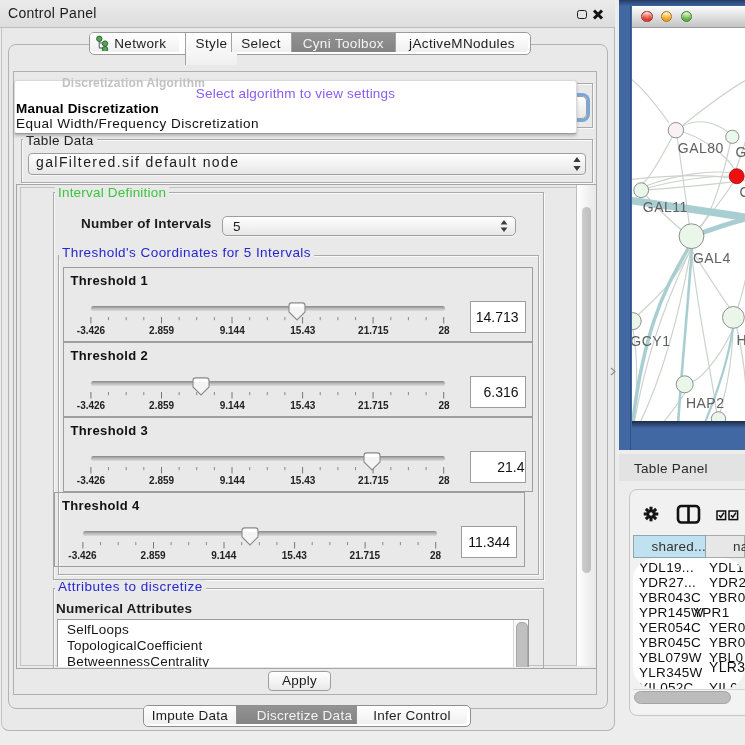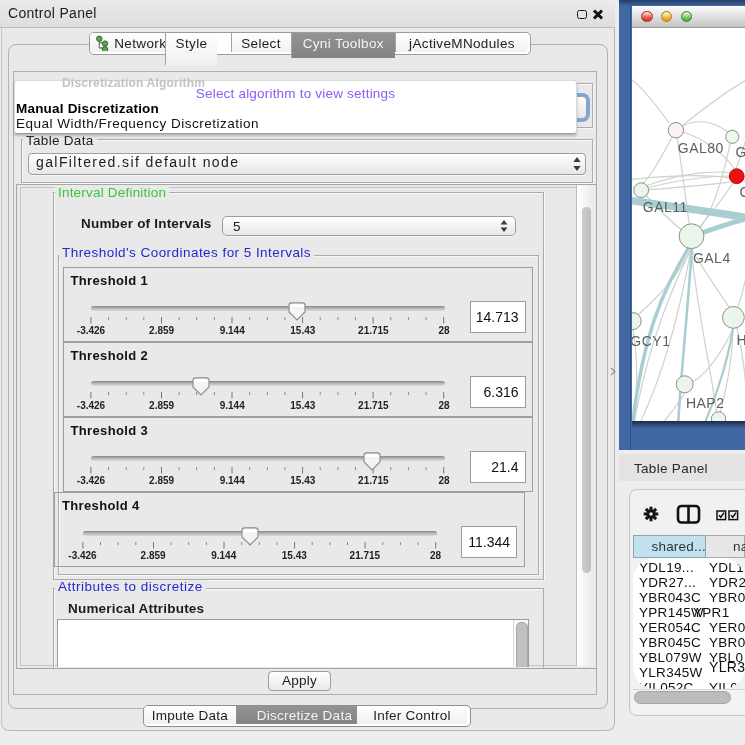--- a/index.html
+++ b/index.html
@@ -18,23 +18,23 @@
 <div class="abs" style="left:8px;top:6px;font-size:14px;letter-spacing:0.3px;line-height:15px;color:#1c1c1c;">Control Panel</div>
 <div class="abs" style="left:577px;top:10px;width:8px;height:7px;border:1.6px solid #1a1a1a;border-radius:2.5px;"></div>
 <svg class="abs" style="left:591px;top:8px;" width="14" height="13">
     <path d="M3 2.5 L11 10.5 M11 2.5 L3 10.5" stroke="#111" stroke-width="3"></path>
   </svg>
 <div class="abs" style="left:1px;top:28px;width:612px;height:702px;background:#e9e9e9;border-left:1px solid #c2c2c2;border-right:1px solid #b5b5b5;border-bottom:1px solid #b5b5b5;border-radius:0 0 8px 8px;"></div>
 <div class="abs" style="left:8px;top:44px;width:598px;height:663px;border:1px solid #b3b3b3;border-radius:8px;background:#e9e9e9;"></div>
 <div class="abs" style="left:13px;top:71px;width:582px;height:622px;border:1px solid #b0b0b0;background:#e9e9e9;"></div>
 <div class="abs" style="left:89px;top:32px;width:440px;height:21px;border:1px solid #9c9c9c;border-radius:5px;background:#fff;"></div>
 <div class="abs" style="left:90px;top:33px;width:88.5px;height:19px;background:linear-gradient(180deg,#ffffff,#f0f0f0);border-radius:4px 0 0 4px;box-sizing:border-box;text-align:center;line-height:22px;font-size:13.5px;letter-spacing:0.35px;color:#1d1d1d;padding-left:12px;white-space:nowrap;">Network</div>
-<div class="abs" style="left:165px;top:33px;width:52.0px;height:32px;background:linear-gradient(180deg,#ffffff,#f0f0f0);border-radius:0 0 0 0;border-left:1px solid #a3a3a3;box-sizing:border-box;text-align:center;line-height:22px;font-size:13.5px;letter-spacing:0.35px;color:#1d1d1d;white-space:nowrap;">Style</div>
+<div class="abs" style="left:185px;top:33px;width:52.0px;height:32px;background:linear-gradient(180deg,#ffffff,#f0f0f0);border-radius:0 0 0 0;border-left:1px solid #a3a3a3;box-sizing:border-box;text-align:center;line-height:22px;font-size:13.5px;letter-spacing:0.35px;color:#1d1d1d;white-space:nowrap;">Style</div>
 <div class="abs" style="left:230.5px;top:33px;width:60.0px;height:19px;background:linear-gradient(180deg,#ffffff,#f0f0f0);border-radius:0 0 0 0;border-left:1px solid #a3a3a3;box-sizing:border-box;text-align:center;line-height:22px;font-size:13.5px;letter-spacing:0.35px;color:#1d1d1d;white-space:nowrap;">Select</div>
-<div class="abs" style="left:290.5px;top:33px;width:104.5px;height:25px;background:linear-gradient(180deg,#939393,#838383);border-radius:0 0 0 0;border-left:1px solid #a3a3a3;box-sizing:border-box;text-align:center;line-height:22px;font-size:13.5px;letter-spacing:0.35px;color:#f4f4f4;white-space:nowrap;">Cyni Toolbox</div>
+<div class="abs" style="left:290.5px;top:33px;width:104.5px;height:19px;background:linear-gradient(180deg,#939393,#838383);border-radius:0 0 0 0;border-left:1px solid #a3a3a3;box-sizing:border-box;text-align:center;line-height:22px;font-size:13.5px;letter-spacing:0.35px;color:#f4f4f4;white-space:nowrap;">Cyni Toolbox</div>
 <div class="abs" style="left:395px;top:33px;width:133px;height:19px;background:linear-gradient(180deg,#ffffff,#f0f0f0);border-radius:0 4px 4px 0;border-left:1px solid #a3a3a3;box-sizing:border-box;text-align:center;line-height:22px;font-size:13.5px;letter-spacing:0.35px;color:#1d1d1d;white-space:nowrap;">jActiveMNodules</div>
 <svg class="abs" style="left:94px;top:35px;" width="16" height="16">
 <path d="M5.3 4.5 L5.3 13 M5.3 7.8 L10 7.8 M5.3 13 L10 13" stroke="#7a7a8a" stroke-width="1.3" fill="none"></path>
 <circle cx="5.3" cy="3.8" r="2.7" fill="#57a557" stroke="#2d6b2d" stroke-width="1"></circle>
 <circle cx="11" cy="8.6" r="2.7" fill="#57a557" stroke="#2d6b2d" stroke-width="1"></circle>
 <circle cx="11" cy="14.2" r="2.7" fill="#57a557" stroke="#2d6b2d" stroke-width="1"></circle>
 </svg>
 <div class="abs etched" style="left:21px;top:83px;width:570px;height:43px;"></div>
 <div class="abs" style="left:28px;top:96px;width:559px;height:23px;border-radius:5px;background:linear-gradient(180deg,#fff,#e6e6e6);border:1px solid #9e9e9e;box-shadow:0 0 0 3px rgba(100,155,213,.85);box-sizing:border-box;"></div>
 <div class="abs etched" style="left:21px;top:139px;width:570px;height:42px;"></div>
@@ -165,21 +165,21 @@
     <div style="position:absolute;left:2.5px;top:57.5px;width:50px;text-align:center;font-size:10px;font-weight:bold;color:#222;">-3.426</div>
     <div style="position:absolute;left:73.1px;top:57.5px;width:50px;text-align:center;font-size:10px;font-weight:bold;color:#222;">2.859</div>
     <div style="position:absolute;left:143.7px;top:57.5px;width:50px;text-align:center;font-size:10px;font-weight:bold;color:#222;">9.144</div>
     <div style="position:absolute;left:214.3px;top:57.5px;width:50px;text-align:center;font-size:10px;font-weight:bold;color:#222;">15.43</div>
     <div style="position:absolute;left:284.9px;top:57.5px;width:50px;text-align:center;font-size:10px;font-weight:bold;color:#222;">21.715</div>
     <div style="position:absolute;left:355.5px;top:57.5px;width:50px;text-align:center;font-size:10px;font-weight:bold;color:#222;">28</div>
     <svg style="position:absolute;left:299.5px;top:34.2px;" width="18" height="19">
       <path d="M1 3.4 Q1 0.9 3.5 0.9 L14.5 0.9 Q17 0.9 17 3.4 L17 10 L9 18 L1 10 Z" fill="#f4f4f4" stroke="#8b8b8b" stroke-width="1.1"></path>
       <path d="M2.5 3.8 Q2.5 2.2 4.2 2.2 L13.8 2.2 Q15.5 2.2 15.5 3.8 L15.5 5 L2.5 5 Z" fill="#ffffff"></path>
     </svg>
-    <div style="position:absolute;left:406px;top:33.5px;width:56px;height:32px;background:#fff;border:1px solid #9c9c9c;box-sizing:border-box;font-size:14px;line-height:30px;text-align:right;padding-right:6px;color:#111;">21.4</div>
+    <div style="position:absolute;left:406px;top:33.5px;width:56px;height:32px;background:#fff;border:1px solid #9c9c9c;box-sizing:border-box;font-size:14px;line-height:30px;text-align:right;color:#111;">21.4</div>
   </div>
 <div class="abs" style="left:54px;top:491.5px;width:470.5px;height:75px;border:1px solid #9e9e9e;box-sizing:border-box;">
     <div style="position:absolute;left:7px;top:5px;font-weight:bold;font-size:13px;letter-spacing:0.35px;line-height:15px;color:#111;">Threshold 4</div>
     <div style="position:absolute;left:27.5px;top:38px;width:354px;height:5px;border-radius:2.5px;background:linear-gradient(180deg,#858585,#b5b5b5 45%,#dcdcdc);"></div>
     <svg width="356" height="7" style="position:absolute;left:26.6px;top:49px;">
       <line x1="0.9" y1="0" x2="0.9" y2="6.5" stroke="#777" stroke-width="1"></line>
       <line x1="18.5" y1="0" x2="18.5" y2="3.2" stroke="#8a8a8a" stroke-width="1"></line>
       <line x1="36.2" y1="0" x2="36.2" y2="3.2" stroke="#8a8a8a" stroke-width="1"></line>
       <line x1="53.8" y1="0" x2="53.8" y2="3.2" stroke="#8a8a8a" stroke-width="1"></line>
       <line x1="71.5" y1="0" x2="71.5" y2="6.5" stroke="#777" stroke-width="1"></line>
@@ -207,22 +207,23 @@
     <div style="position:absolute;left:284.9px;top:57.5px;width:50px;text-align:center;font-size:10px;font-weight:bold;color:#222;">21.715</div>
     <div style="position:absolute;left:355.5px;top:57.5px;width:50px;text-align:center;font-size:10px;font-weight:bold;color:#222;">28</div>
     <svg style="position:absolute;left:185.5px;top:34.2px;" width="18" height="19">
       <path d="M1 3.4 Q1 0.9 3.5 0.9 L14.5 0.9 Q17 0.9 17 3.4 L17 10 L9 18 L1 10 Z" fill="#f4f4f4" stroke="#8b8b8b" stroke-width="1.1"></path>
       <path d="M2.5 3.8 Q2.5 2.2 4.2 2.2 L13.8 2.2 Q15.5 2.2 15.5 3.8 L15.5 5 L2.5 5 Z" fill="#ffffff"></path>
     </svg>
     <div style="position:absolute;left:406px;top:33.5px;width:56px;height:32px;background:#fff;border:1px solid #9c9c9c;box-sizing:border-box;font-size:14px;line-height:30px;text-align:right;padding-right:6px;color:#111;">11.344</div>
   </div>
 <div class="abs" style="left:53px;top:588px;width:489px;height:79px;border:1px solid #aaa;border-bottom:none;box-shadow:inset 1px 1px 0 rgba(255,255,255,.7);"></div>
 <div class="abs grouplab" style="left:55px;top:580px;font-size:13.5px;letter-spacing:0.5px;line-height:13px;color:#2626cf;white-space:nowrap;">Attributes to discretize</div>
-<div class="abs t13" style="left:56px;top:601px;font-weight:bold;padding-left:12px;">Numerical Attributes</div>
+<div class="abs t13" style="left:56px;top:601px;font-weight:bold;">Numerical Attributes</div>
 <div class="abs" style="left:57px;top:619px;width:472px;height:48px;background:#fff;border:1px solid #9c9c9c;border-bottom:none;box-sizing:border-box;overflow:hidden;">
+    <div style="position:absolute;left:9px;top:1.5px;font-size:13.5px;letter-spacing:0.2px;line-height:16.2px;color:#161616;">SelfLoops<br>TopologicalCoefficient<br>BetweennessCentrality</div>
     <div style="position:absolute;right:0;top:0;width:14px;height:48px;background:#fafafa;border-left:1px solid #d8d8d8;"></div>
     <div style="position:absolute;right:0.5px;top:2px;width:10px;height:60px;background:#c0c0c0;border:1px solid #a8a8a8;border-radius:5px;"></div>
   </div>
 <div class="abs" style="left:268px;top:671px;width:63px;height:20px;border:1px solid #9e9e9e;border-radius:4px;background:linear-gradient(180deg,#ffffff,#e9e9e9);box-sizing:border-box;text-align:center;font-size:13.5px;letter-spacing:0.2px;line-height:18px;color:#1c1c1c;">Apply</div>
 <div class="abs" style="left:143px;top:705px;width:326px;height:20px;border:1px solid #8f8f8f;border-radius:5px;background:#fff;"></div>
 <div class="abs" style="left:144px;top:706px;width:92px;height:18px;background:linear-gradient(180deg,#ffffff,#f0f0f0);border-radius:4px 0 0 4px;box-sizing:border-box;text-align:center;line-height:20px;font-size:13.5px;letter-spacing:0.25px;color:#1d1d1d;white-space:nowrap;">Impute Data</div>
 <div class="abs" style="left:236px;top:706px;width:136px;height:18px;background:linear-gradient(180deg,#939393,#838383);border-radius:0 0 0 0;border-left:1px solid #8f8f8f;box-sizing:border-box;text-align:center;line-height:20px;font-size:13.5px;letter-spacing:0.25px;color:#f4f4f4;white-space:nowrap;">Discretize Data</div>
 <div class="abs" style="left:356px;top:706px;width:111px;height:18px;background:linear-gradient(180deg,#ffffff,#f0f0f0);border-radius:0 4px 4px 0;border-left:1px solid #8f8f8f;box-sizing:border-box;text-align:center;line-height:20px;font-size:13.5px;letter-spacing:0.25px;color:#1d1d1d;white-space:nowrap;">Infer Control</div>
 <div class="abs" style="left:14px;top:80px;width:563px;height:54px;background:#fff;border:1px solid #d9d9d9;border-bottom:1px solid #9a9a9a;border-radius:3px;box-shadow:0 2px 3px rgba(120,120,120,.45);box-sizing:border-box;"></div>
 <div class="abs" style="left:47px;top:76px;font-size:12px;line-height:14px;font-weight:bold;letter-spacing:0.2px;color:#c2c2c2;white-space:nowrap;margin-left:15px;">Discretization Algorithm</div>

